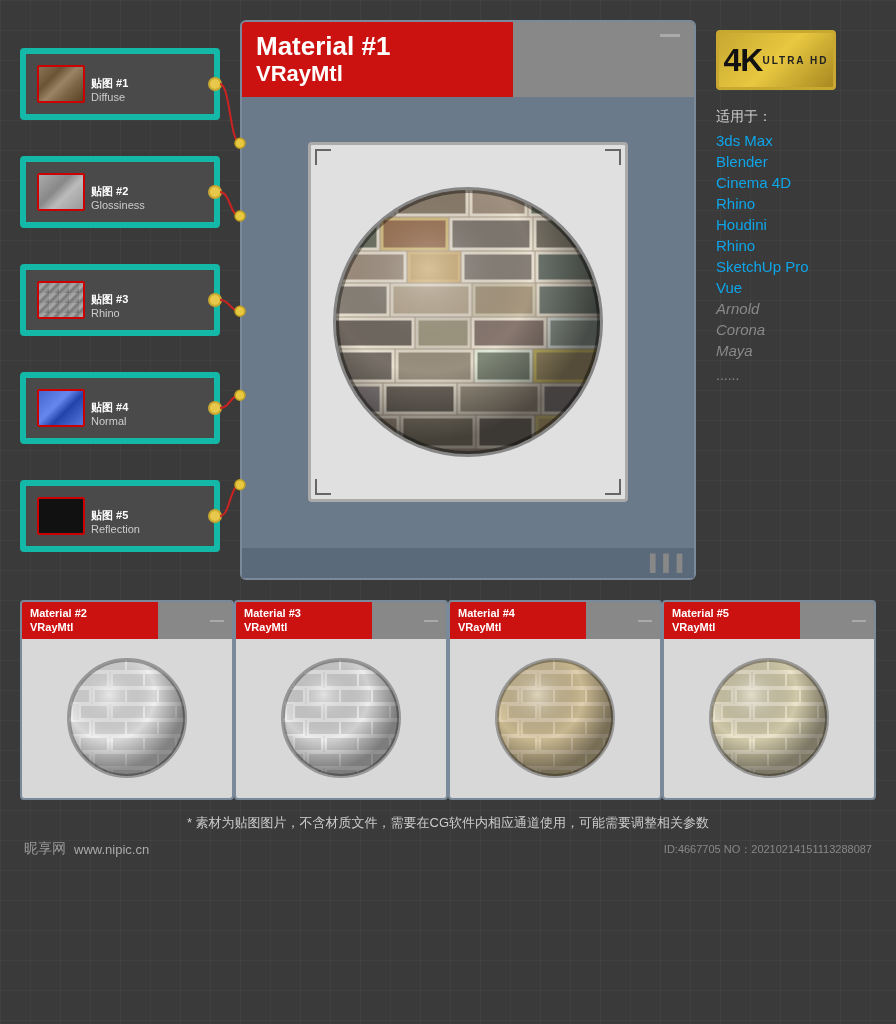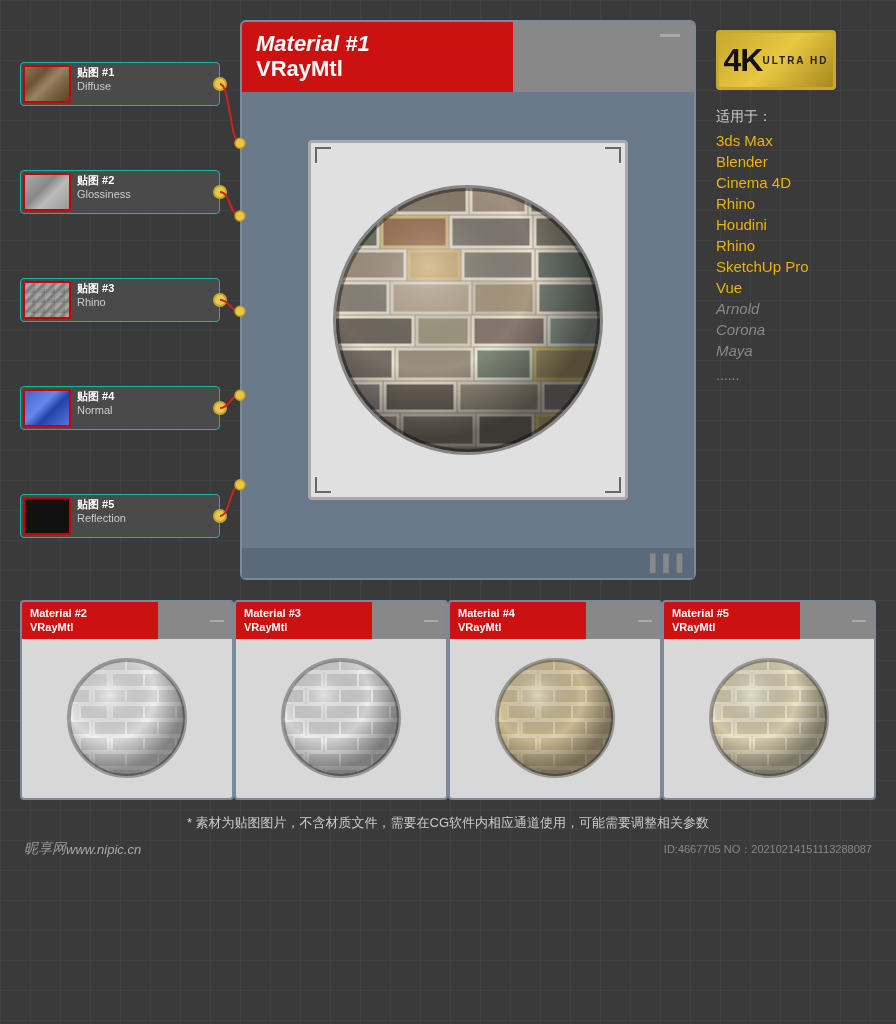--- a/index.html
+++ b/index.html
@@ -43,25 +43,25 @@
       display: flex;
       flex-direction: column;
       justify-content: space-around;
       width: 200px;
       padding: 10px 0;
       position: relative;
     }
 
     .node-item {
       display: flex;
-      align-items: flex-start;
+      align-items: flex-end;
       background: #4a4a4a;
-      border: 1px solid #14b8a6;
+      border: 6px solid #14b8a6;
       border-radius: 4px;
-      padding: 2px;
+      padding: 11px;
       gap: 6px;
       position: relative;
       cursor: pointer;
     }
 
     .node-thumbnail {
       width: 48px;
       height: 38px;
       border: 2px solid #cc0000;
       border-radius: 2px;
@@ -142,25 +142,24 @@
     }
 
     .material-card-header {
       background: linear-gradient(90deg, #cc1111 0%, #cc1111 60%, #888 60%, #888 100%);
       padding: 10px 14px;
       border-radius: 4px 4px 0 0;
       position: relative;
     }
 
     .material-card-header .mat-title {
-      font-size: 22px;
+      font-size: 26px;
       font-weight: bold;
       color: #ffffff;
       line-height: 1.1;
-      font-style: italic;
     }
 
     .material-card-header .mat-subtitle {
       font-size: 22px;
       color: #ffffff;
       font-weight: bold;
     }
 
     .header-dash {
       position: absolute;
@@ -271,21 +270,21 @@
     .compat-list {
       list-style: none;
     }
 
     .compat-list li {
       font-size: 15px;
       margin-bottom: 4px;
     }
 
     .compat-list li.active {
-      color: #eab308;
+      color: #0ea5e9;
       font-weight: normal;
     }
 
     .compat-list li.inactive {
       color: #888888;
       font-style: italic;
     }
 
     .compat-more {
       color: #888;
@@ -359,21 +358,21 @@
     .footer-info {
       display: flex;
       justify-content: space-between;
       align-items: center;
       padding: 0 4px;
     }
 
     .footer-watermark {
       display: flex;
       align-items: center;
-      font-style: italic;
+      gap: 8px;
     }
 
     .watermark-logo {
       font-size: 14px;
       color: #999;
     }
 
     .watermark-site {
       font-size: 13px;
       color: #aaa;

